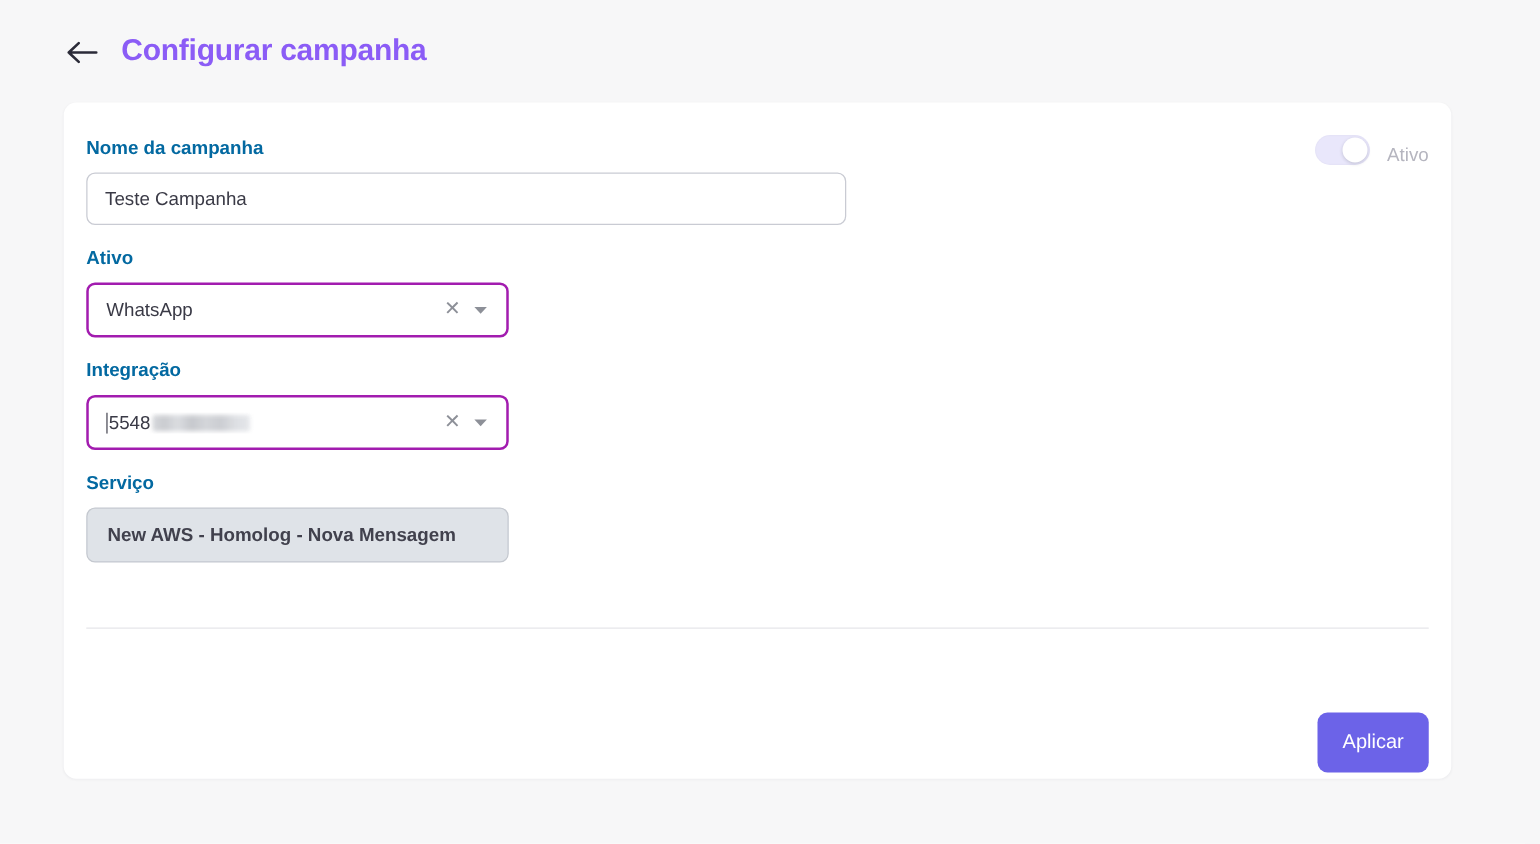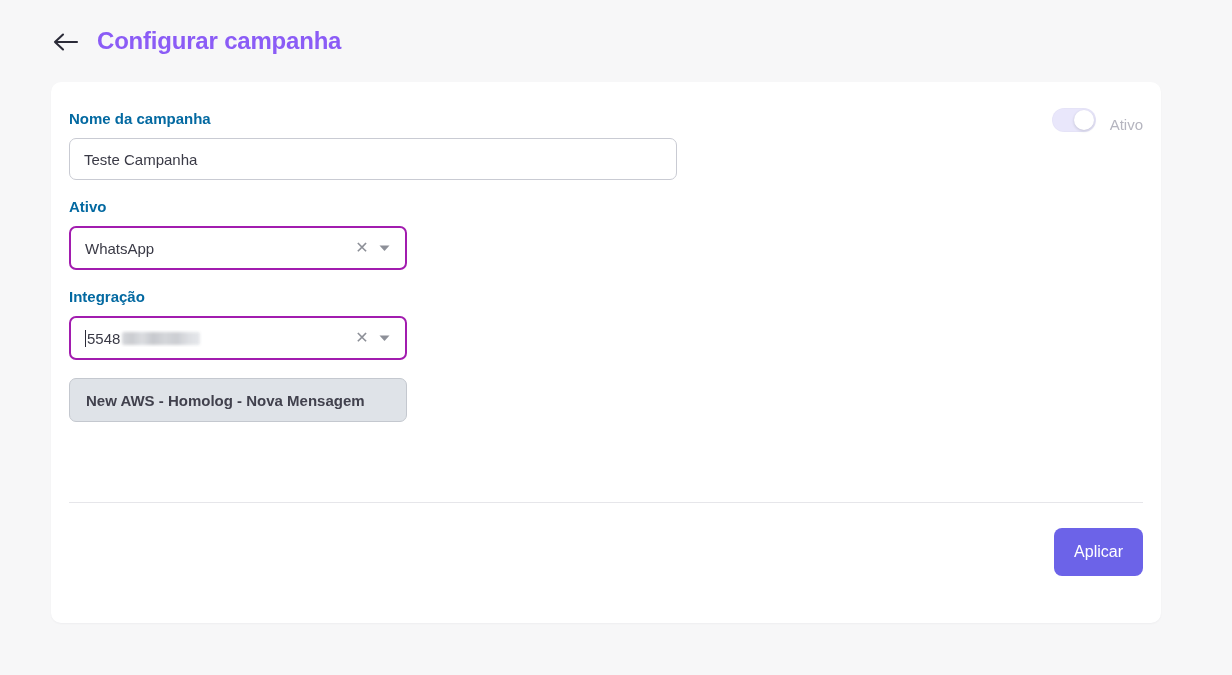--- a/index.html
+++ b/index.html
@@ -225,20 +225,21 @@
     height: 48px;
     padding: 0 20px;
     background: #6c63e8;
     color: #ffffff;
     font-family: inherit;
     font-size: 16px;
     border: none;
     border-radius: 8px;
     cursor: pointer;
     line-height: 1;
+    margin-top: 42px;
   }
 </style>
 </head>
 <body>
 
 <div class="page-header">
   <div class="back-arrow">
     <svg width="26" height="20" viewBox="0 0 26 20" fill="none" aria-hidden="true">
       <path d="M24 10H2M2 10L10 2.5M2 10L10 17.5" stroke="currentColor" stroke-width="2.1" stroke-linecap="round" stroke-linejoin="round"></path>
     </svg>
@@ -285,20 +286,21 @@
         <span class="clear-icon">✕</span>
         <span class="caret-icon">
           <svg width="11" height="7" viewBox="0 0 11 7" aria-hidden="true">
             <path d="M0.5 0.5 L5.5 6 L10.5 0.5 Z" fill="#8d9098"></path>
           </svg>
         </span>
       </div>
     </div>
 
     <div class="field">
+      <label class="field-label">Serviço</label>
       <div class="disabled-box">
         <span class="disabled-text">New AWS - Homolog - Nova Mensagem</span>
       </div>
     </div>
 
     <div class="divider"></div>
 
     <div class="footer">
       <button class="primary-button">Aplicar</button>
     </div>

